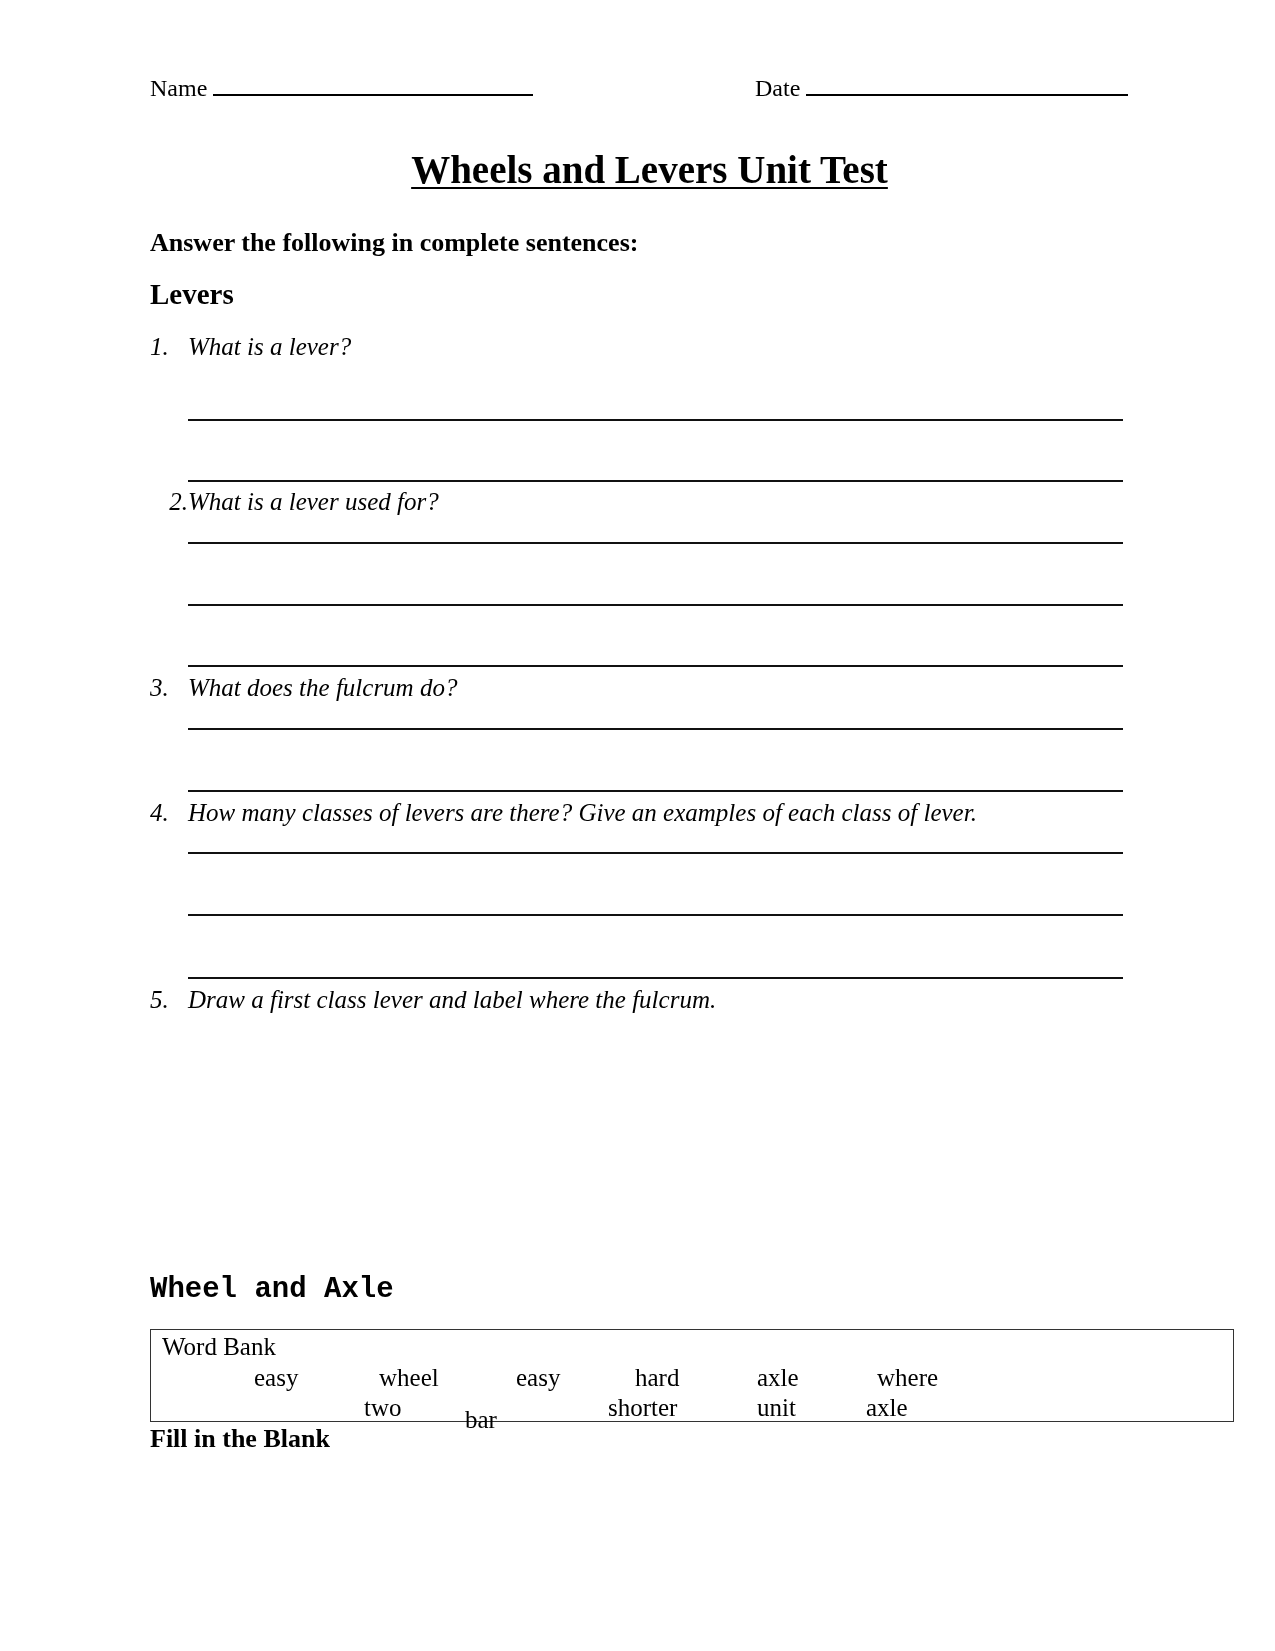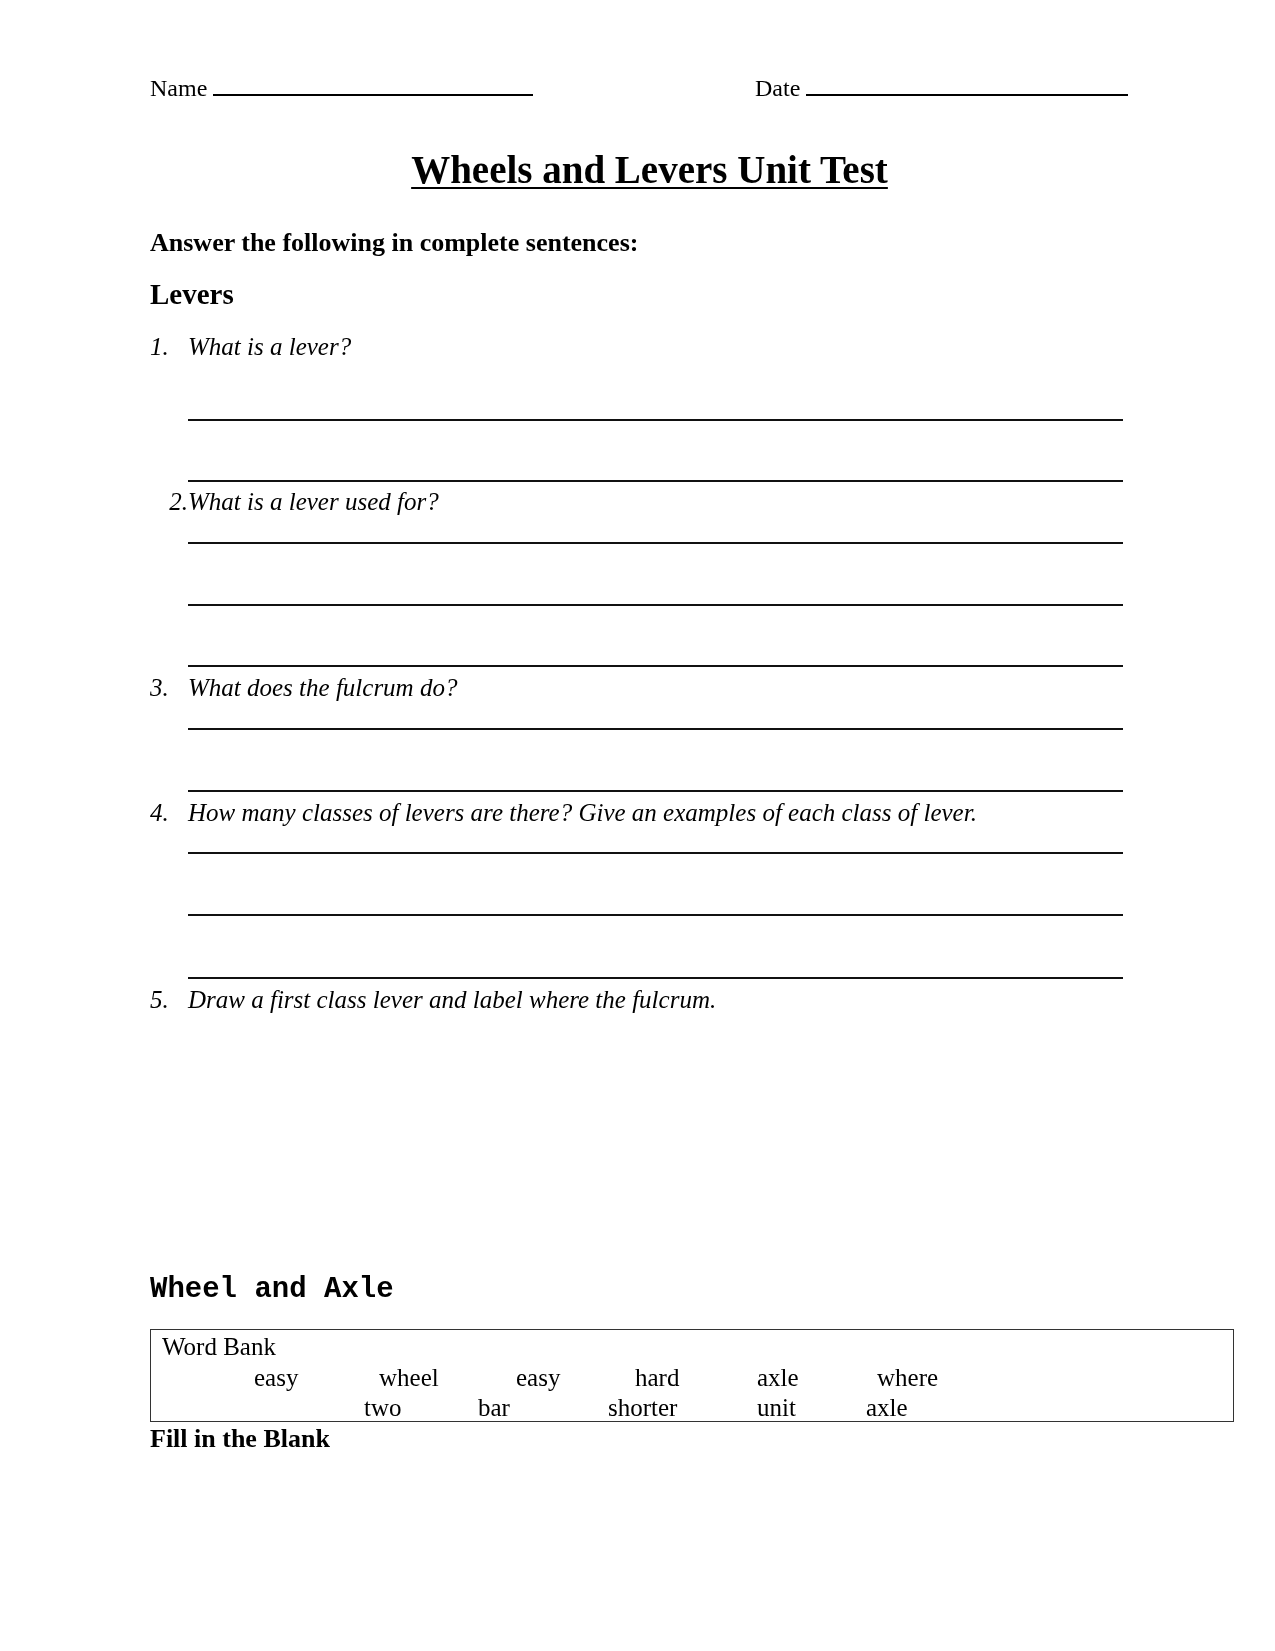--- a/index.html
+++ b/index.html
@@ -72,19 +72,19 @@
 
 <div id="wordbank">
   <div class="wb-title">Word Bank</div>
   <span class="word row1" style="left:103px;">easy</span>
   <span class="word row1" style="left:208px;margin-left:20px;">wheel</span>
   <span class="word row1" style="left:365px;">easy</span>
   <span class="word row1" style="left:484px;">hard</span>
   <span class="word row1" style="left:606px;">axle</span>
   <span class="word row1" style="left:726px;">where</span>
   <span class="word row2" style="left:213px;">two</span>
-  <span class="word row2" style="left:327px;">bar</span>
+  <span class="word row2" style="left:314px;margin-top:12px;">bar</span>
   <span class="word row2" style="left:457px;">shorter</span>
   <span class="word row2" style="left:606px;">unit</span>
   <span class="word row2" style="left:715px;">axle</span>
 </div>
 
 <div class="abs instr" style="left:150px; top:1424px;">Fill in the Blank</div>
 
 </body></html>

